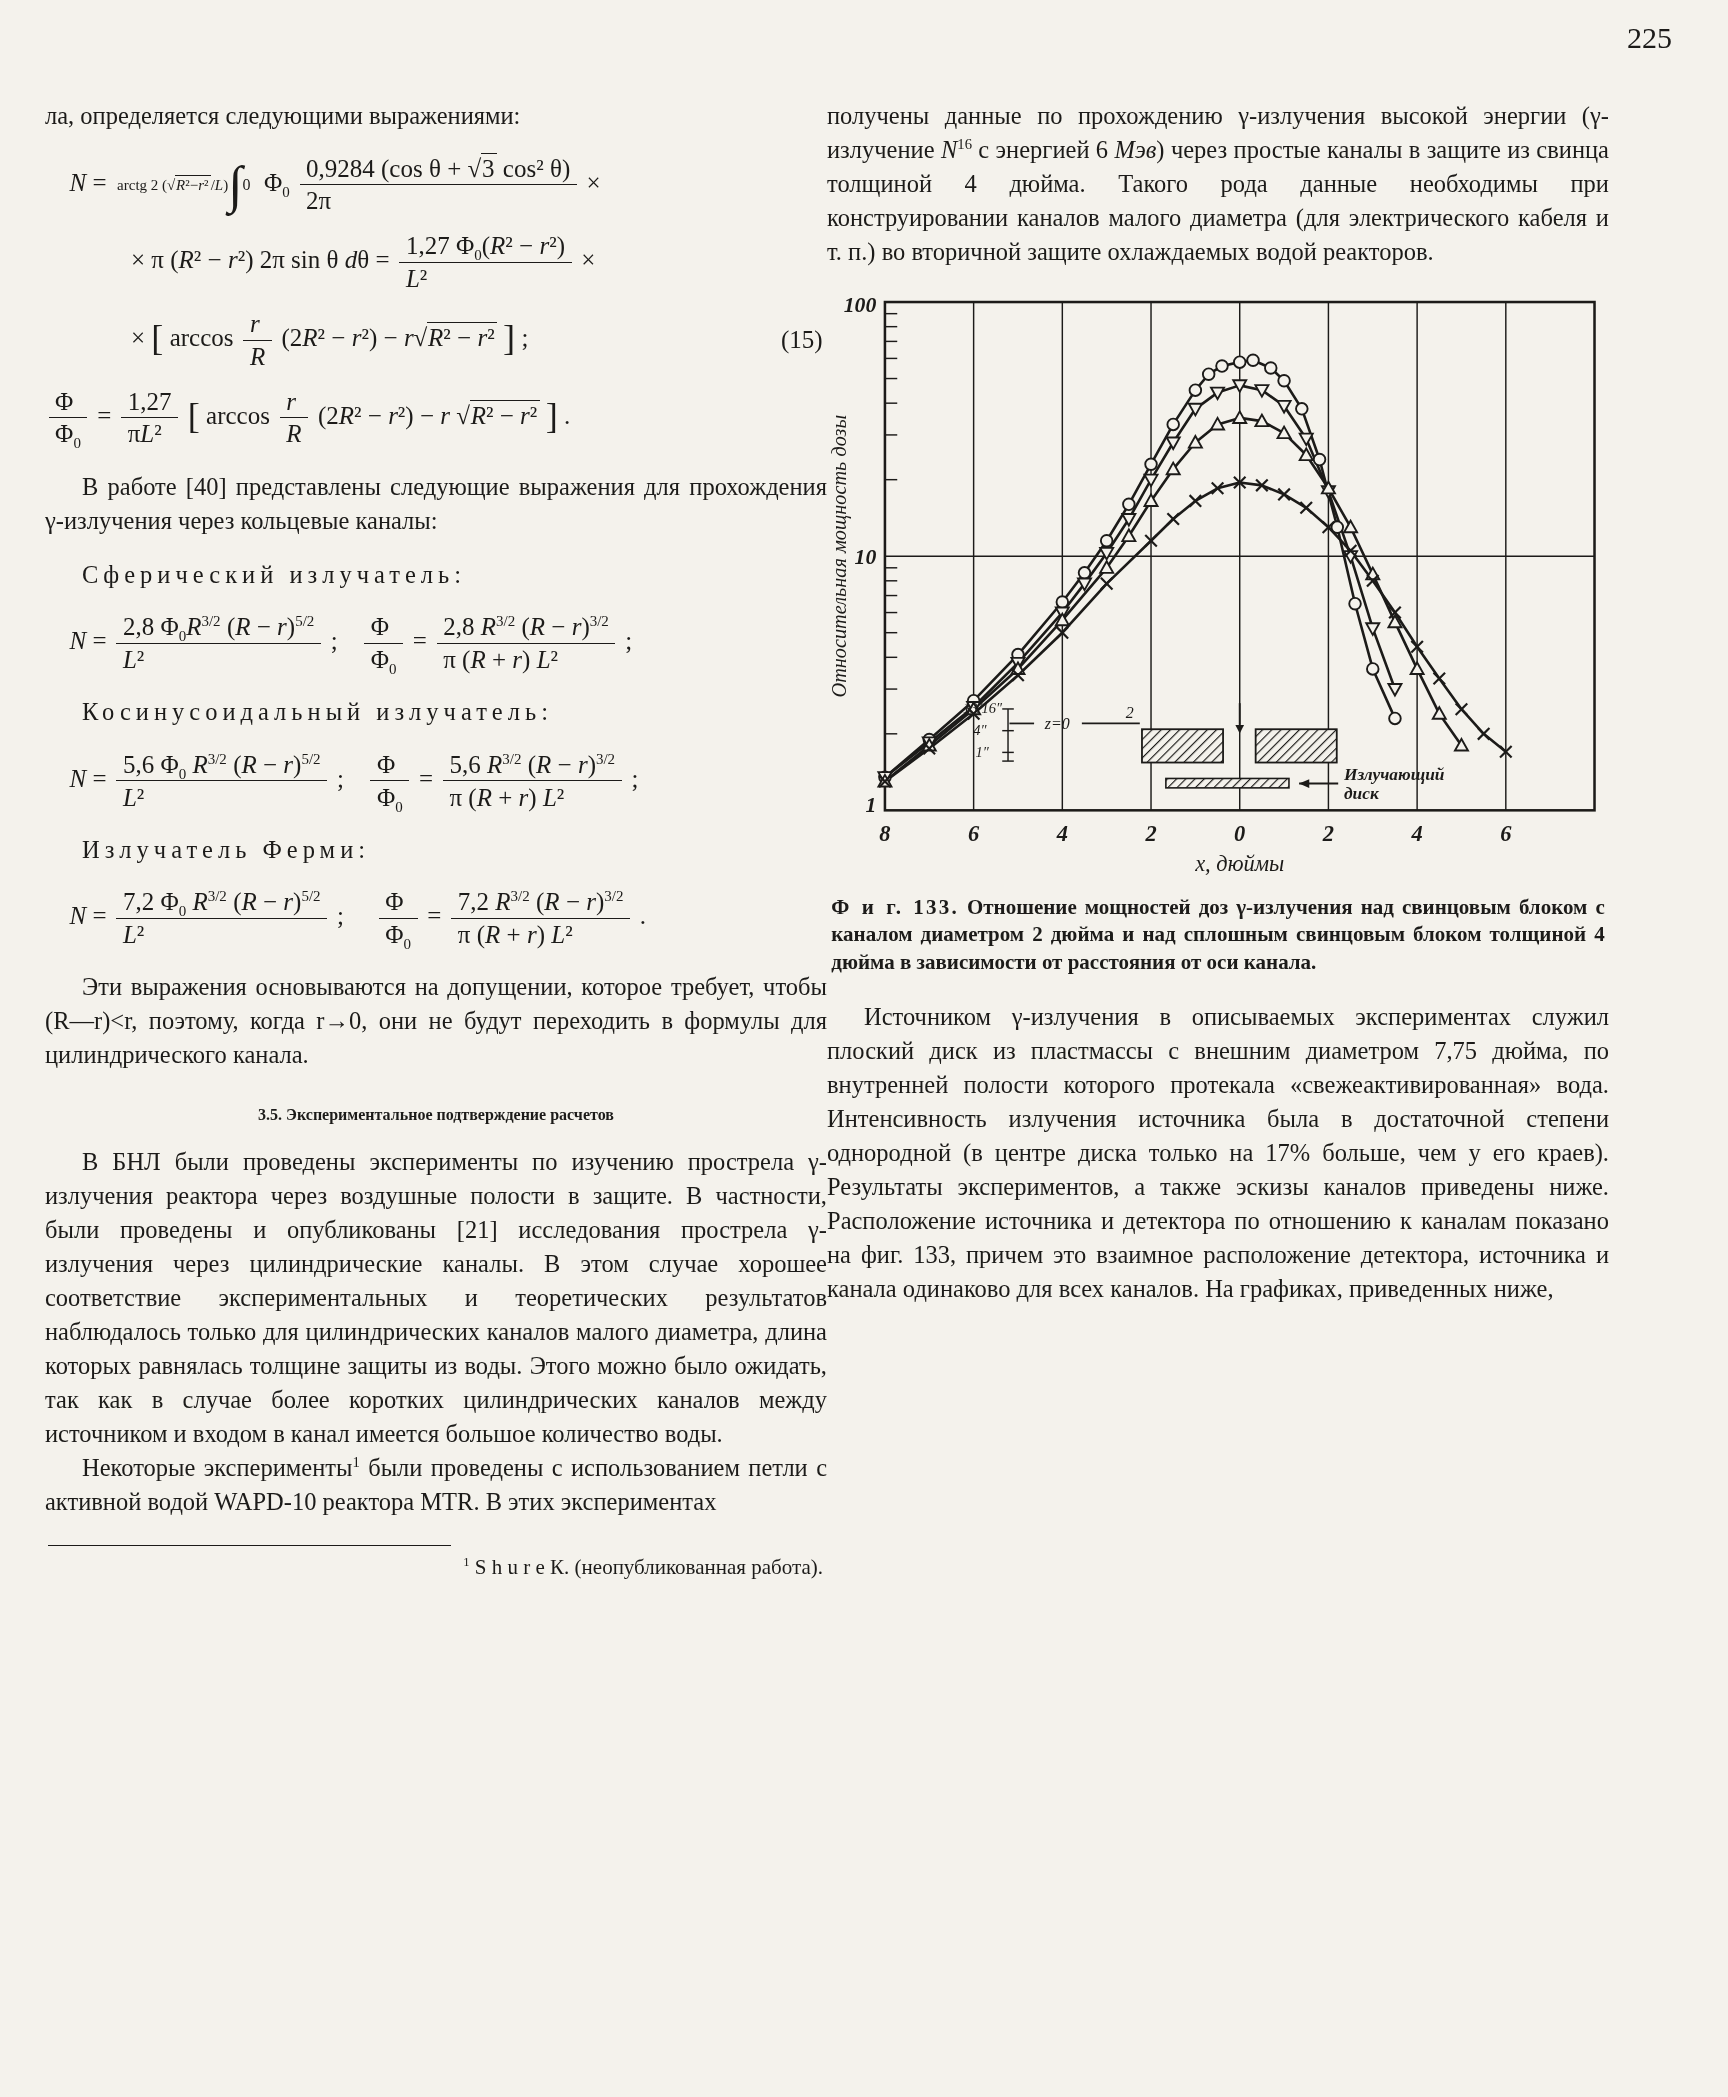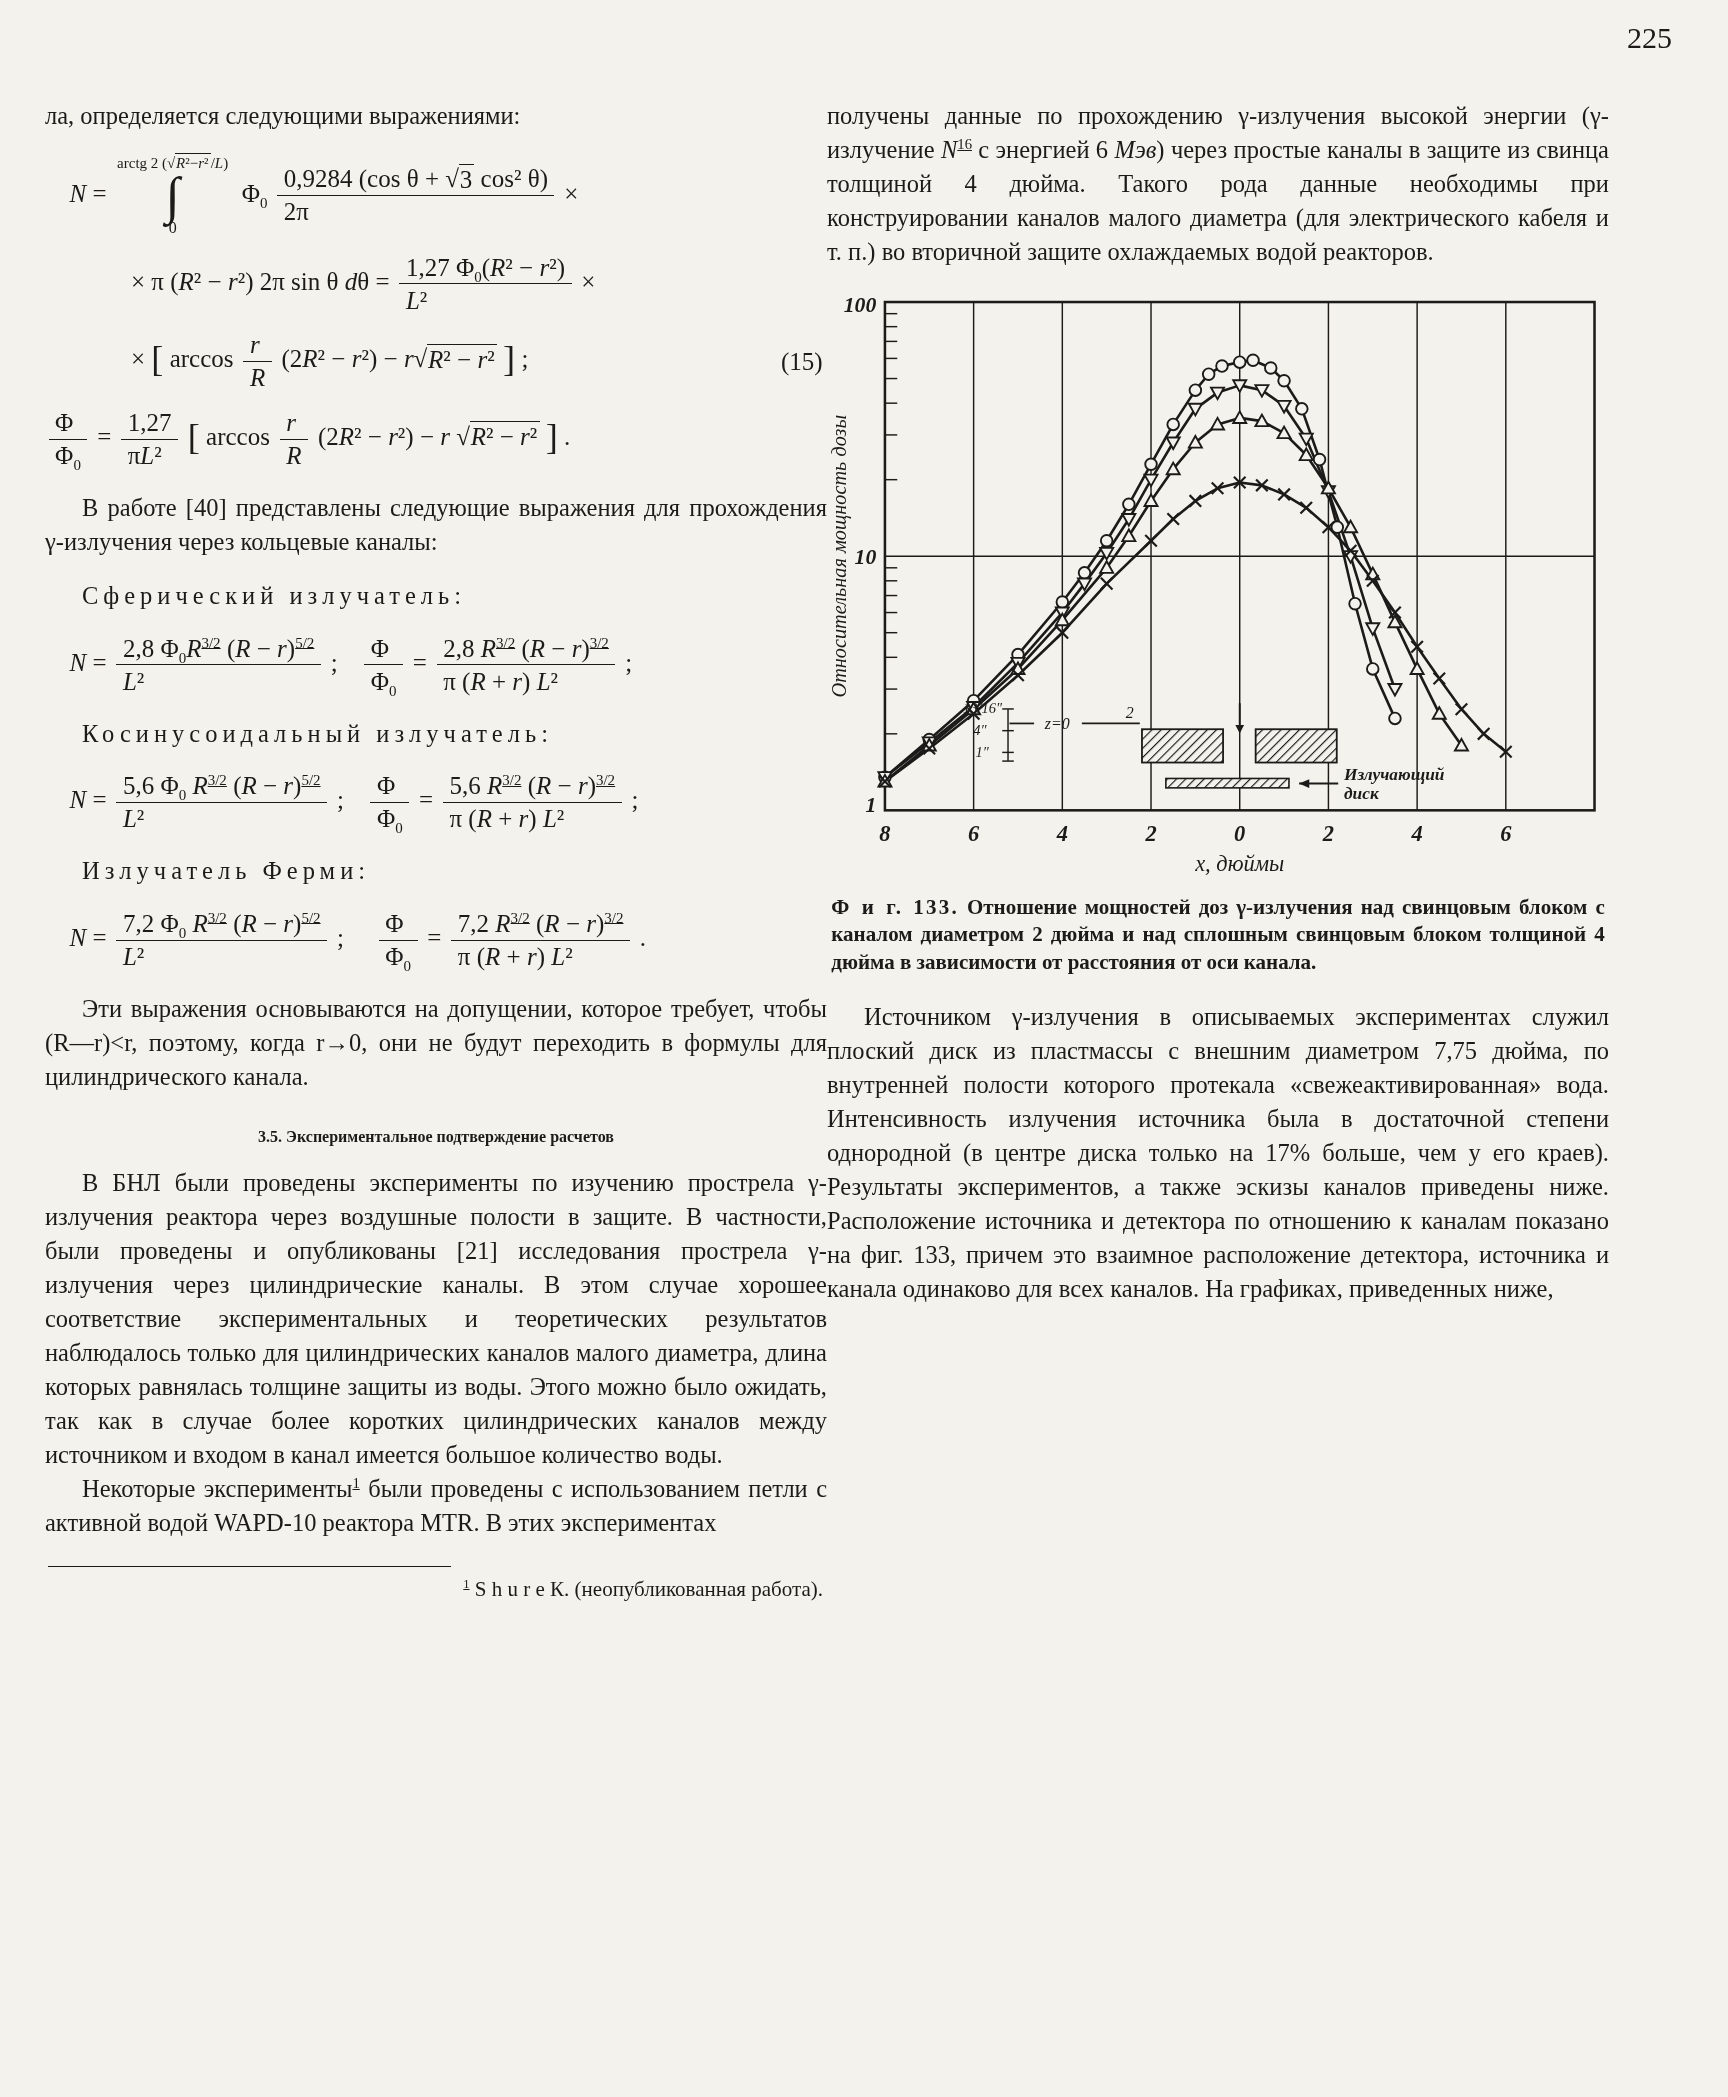--- a/index.html
+++ b/index.html
@@ -28,26 +28,26 @@
   
   .math-block{margin:21.6px 0 21.6px 0;}
   .math-line{margin:17.3px 0;font-size:25px;line-height:1.1;white-space:nowrap;}
   .math-line.ind1{padding-left:24.5px;}
   .math-line.ind2{padding-left:86px;}
   .eq-tag-line{position:relative;padding-right:86px;}
   .eq-tag{position:absolute;right:4.3px;top:50%;transform:translateY(-50%);}
   .fr{display:inline-block;vertical-align:middle;text-align:left;margin:0 3.6px;}
   .fr .nu{display:block;border-bottom:1.9px solid #1c1b19;padding:0 6.5px 2.2px 6.5px;}
   .fr .de{display:block;padding:2.2px 6.5px 0 6.5px;}
-  sup{font-size:0.6em;line-height:0;vertical-align:super;text-decoration:underline;}
+  sup{font-size:0.6em;line-height:0;vertical-align:super;}
   sub{font-size:0.6em;line-height:0;vertical-align:sub;}
   .sq{white-space:nowrap;}
   .sq .ov{border-top:1.9px solid #1c1b19;padding:0.7px 2.2px 0 0.7px;}
   .bbr{font-size:1.45em;vertical-align:-0.12em;font-weight:400;}
-  .intg{display:inline-flex;flex-direction:column;align-items:center;vertical-align:middle;margin:0 7.2px 0 4.3px;}
+  .intg{display:inline-flex;flex-direction:row;align-items:center;vertical-align:middle;margin:0 7.2px 0 4.3px;}
   .intg .lu{font-size:15px;line-height:1.1;white-space:nowrap;}
   .intg .is{font-size:52px;line-height:0.95;}
   .intg .ll{font-size:16px;line-height:1;}
   .spaced-head{margin:20px 0 4.3px 0;text-indent:37px;letter-spacing:5px;}
   .section-head{
     font-weight:bold;text-align:center;font-size:16px;line-height:1.35;
     max-width:605px;margin:32px auto 19px auto;
   }
   .footnote-rule{width:403px;border-top:1.8px solid #1c1b19;margin:26px 0 8.6px 2.9px;}
   .footnote{font-size:21px;line-height:1.3;margin:4px;padding-left:33px;text-align:right;}

